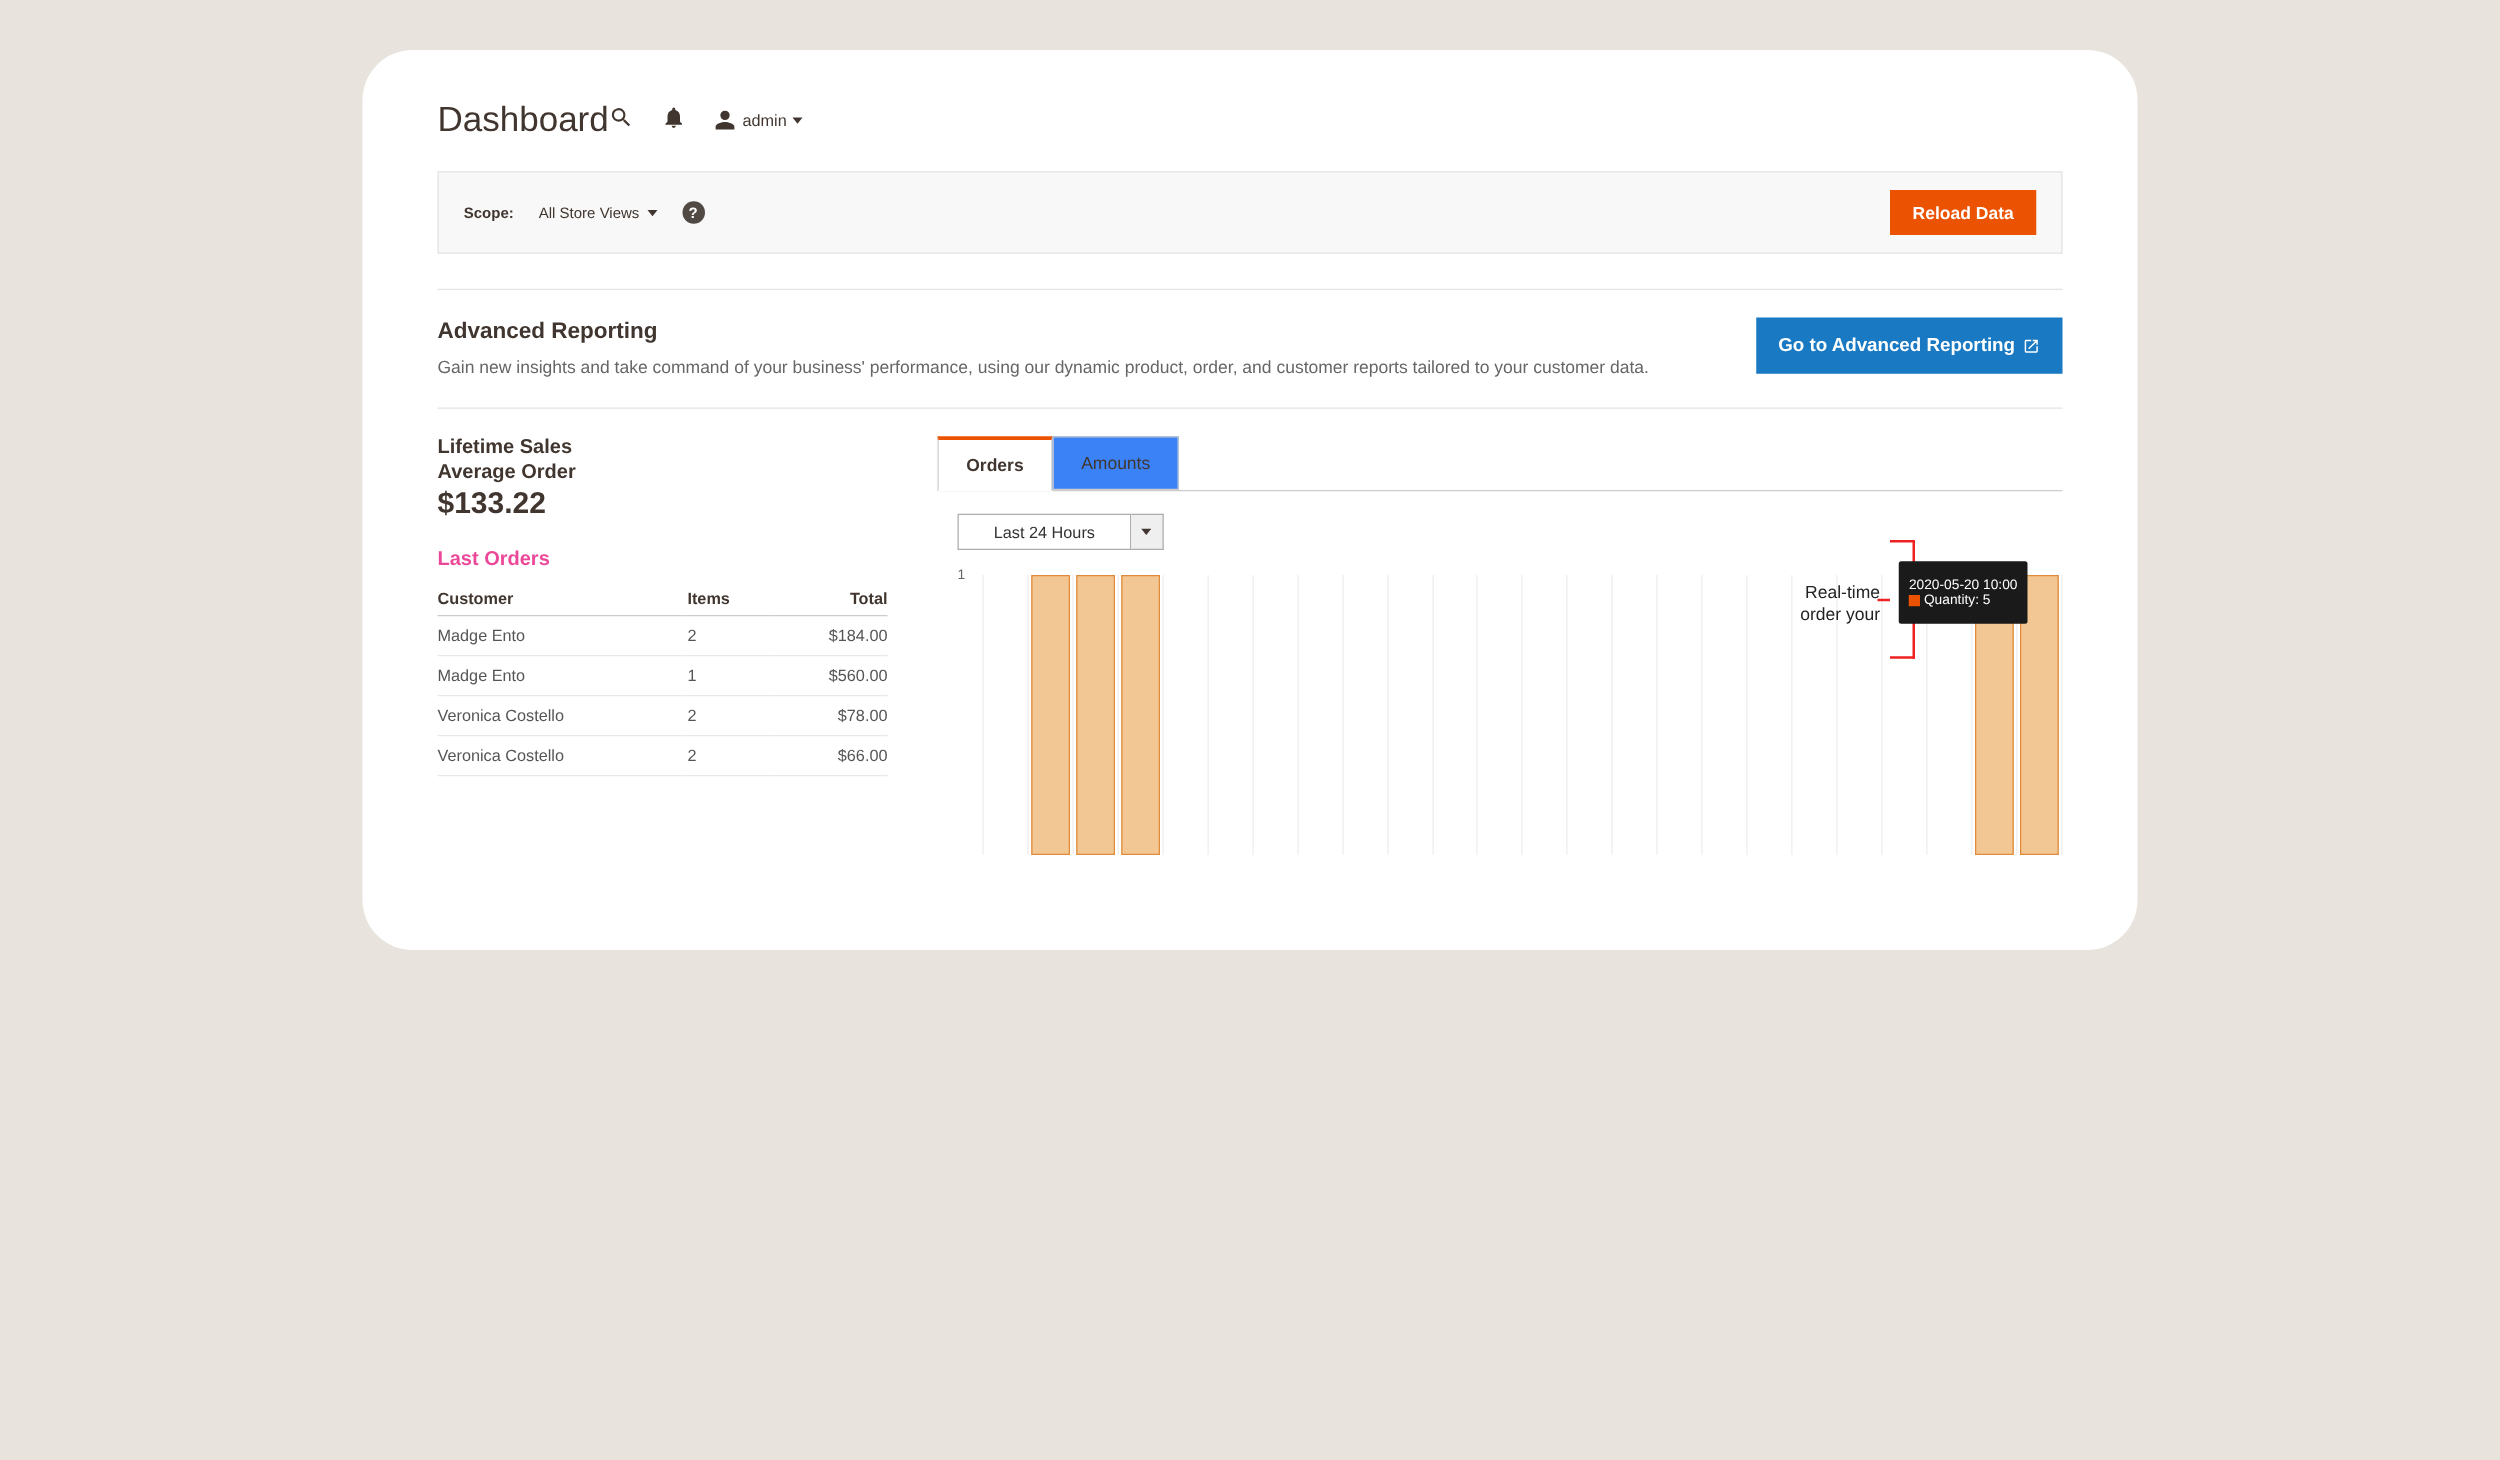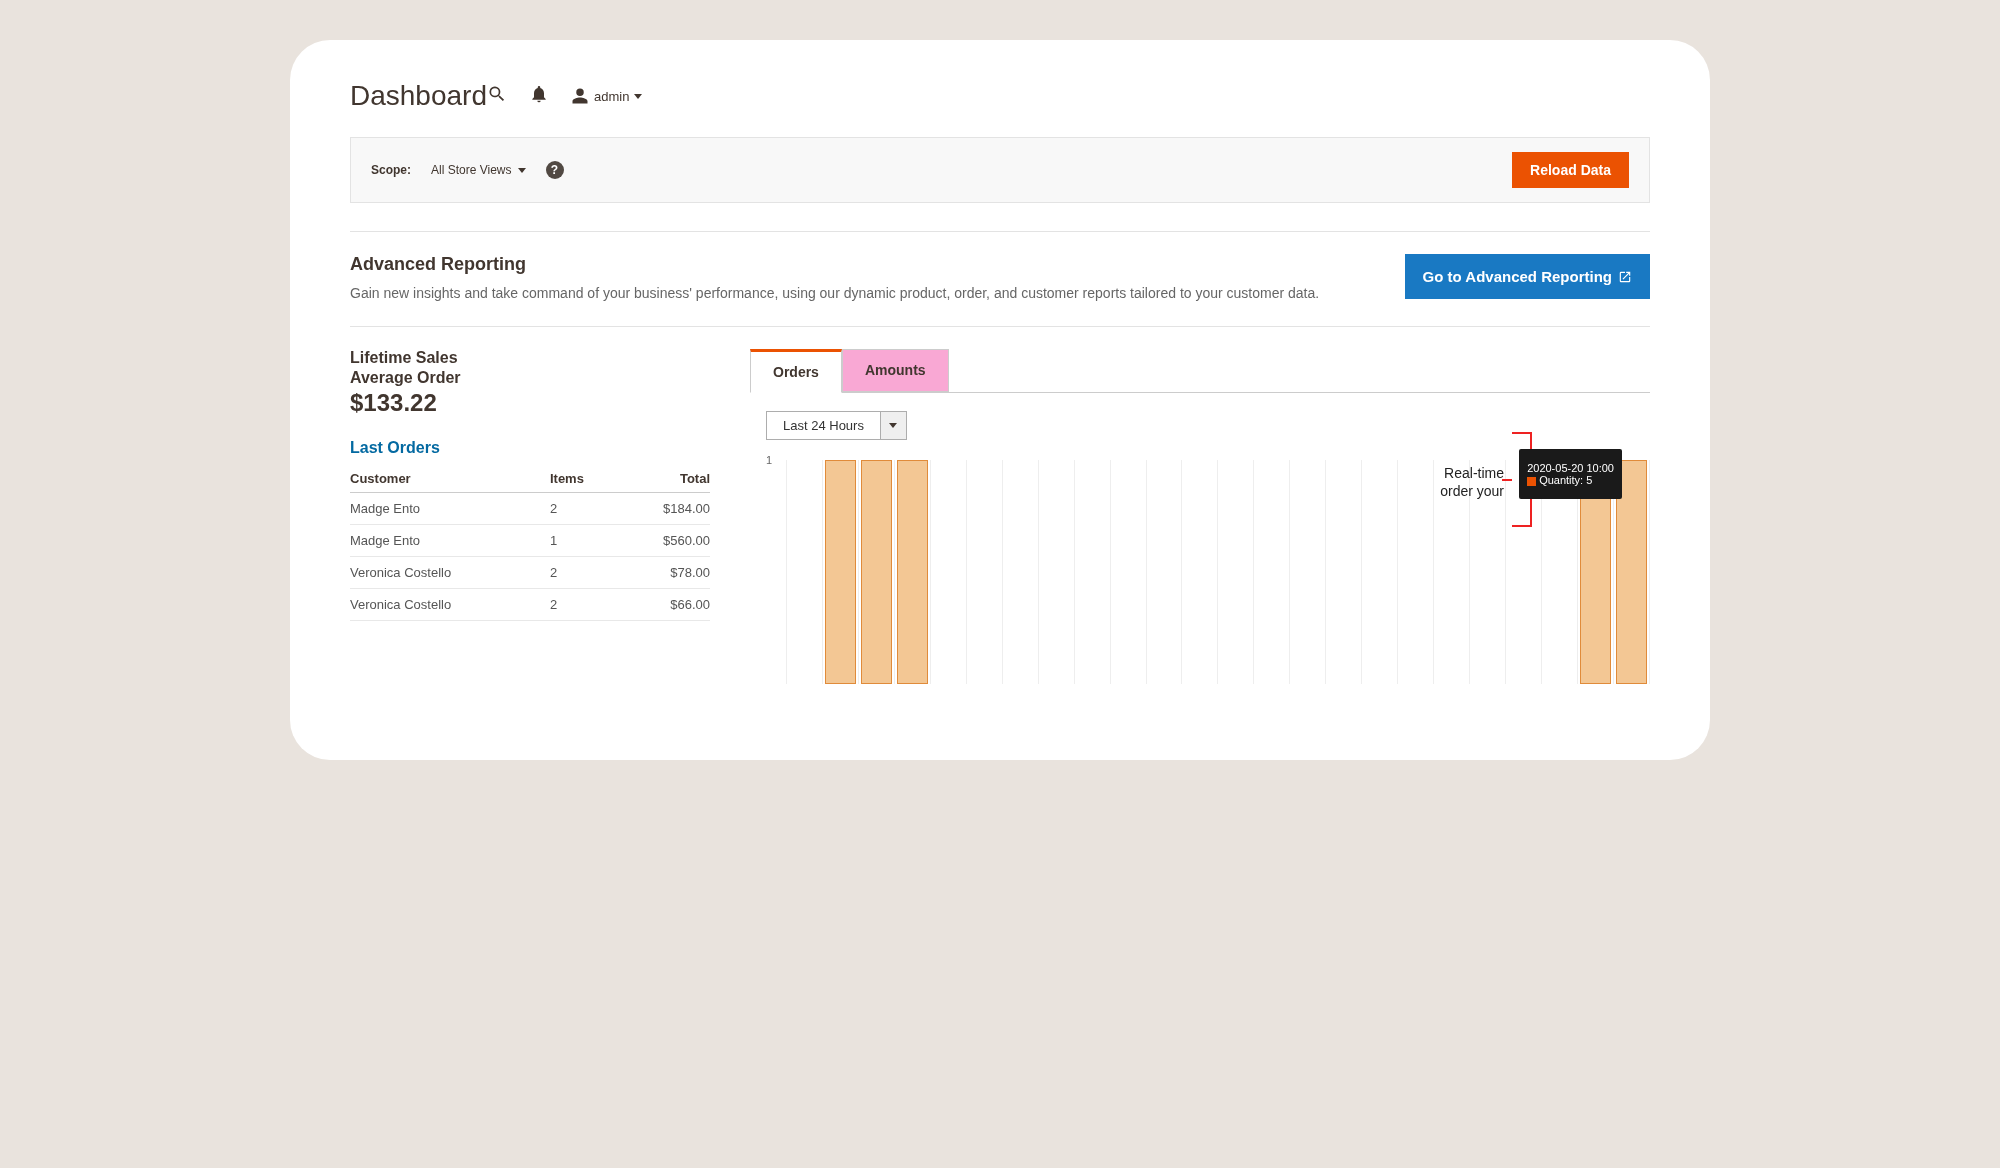--- a/index.html
+++ b/index.html
@@ -23,35 +23,35 @@
 .adv-left { flex: 1; }
 .adv-title { font-size: 18px; font-weight: 600; color: #41362f; margin-bottom: 8px; }
 .adv-desc { font-size: 14px; color: #666; line-height: 1.5; }
 .adv-btn { background: #1979c3; color: #fff; border: none; padding: 14px 18px; font-size: 15px; font-weight: 600; cursor: pointer; display: flex; align-items: center; gap: 6px; white-space: nowrap; }
 .adv-btn svg { width: 14px; height: 14px; fill: #fff; }
 .main-row { display: flex; gap: 40px; }
 .left-col { width: 360px; }
 .stat-label { font-size: 16px; font-weight: 600; color: #41362f; margin-bottom: 2px; }
 .stat-value-orange { font-size: 24px; font-weight: 700; color: #eb5202; margin-bottom: 22px; }
 .stat-value-dark { font-size: 24px; font-weight: 700; color: #41362f; margin-bottom: 22px; }
-.orders-title { font-size: 16px; font-weight: 600; color: #0369a1; margin-bottom: 8px; }
+.orders-title { font-size: 16px; font-weight: 600; color: #ec4899; margin-bottom: 8px; }
 .orders-table { width: 100%; border-collapse: collapse; font-size: 13px; }
 .orders-table th { text-align: left; font-weight: 700; color: #41362f; padding: 6px 0; border-bottom: 1px solid #ccc; }
 .orders-table th:nth-child(2) { text-align: left; }
 .orders-table th:nth-child(3) { text-align: right; }
 .orders-table td { padding: 8px 0; border-bottom: 1px solid #e8e8e8; color: #555; }
 .orders-table td:nth-child(2) { text-align: left; }
 .orders-table td:nth-child(3) { text-align: right; }
 .right-col { flex: 1; }
 .tabs { display: flex; }
-.tab { padding: 12px 22px; font-size: 14px; background: #f9a8d4; border: 1px solid #ccc; cursor: pointer; color: #41362f; font-weight: bold; }
+.tab { padding: 12px 22px; font-size: 14px; background: #3b82f6; border: 1px solid #ccc; cursor: pointer; color: #41362f; }
 .tab.active { background: #fff; border-top: 3px solid #eb5202; border-bottom: 1px solid #fff; font-weight: 600; margin-bottom: -1px; }
 .tab-content { border-top: 1px solid #ccc; padding-top: 18px; }
 .range-wrap { display: flex; margin-left: 16px; margin-bottom: 14px; }
-.range-select { border: 1px solid #adadad; background: #fff; padding: 6px 16px; font-size: 13px; color: #333; }
+.range-select { border: 1px solid #adadad; background: #fff; padding: 6px 28px; font-size: 13px; color: #333; }
 .range-caret { border: 1px solid #adadad; border-left: none; background: #efefef; width: 26px; display: flex; align-items: center; justify-content: center; cursor: pointer; }
 .chart-area { position: relative; height: 230px; margin-left: 16px; }
 .y-tick { position: absolute; left: 0; top: 0; font-size: 11px; color: #666; }
 .chart-grid { position: absolute; left: 20px; right: 0; top: 6px; bottom: 0; display: flex; }
 .chart-col { flex: 1; border-left: 1px solid #eee; position: relative; }
 .chart-col:last-child { border-right: 1px solid #eee; }
 .bar { position: absolute; left: 2px; right: 2px; bottom: 0; background: #f3c794; border: 1px solid #e08b3a; }
 .annotation { position: absolute; right: 118px; top: -22px; }
 .anno-bracket { position: absolute; right: 0; top: 0; width: 20px; height: 95px; border-right: 2px solid #e22; border-top: 2px solid #e22; border-bottom: 2px solid #e22; }
 .anno-bracket::after { content: ''; position: absolute; right: -2px; top: 45px; width: 10px; height: 2px; background: #e22; left: -10px; }

